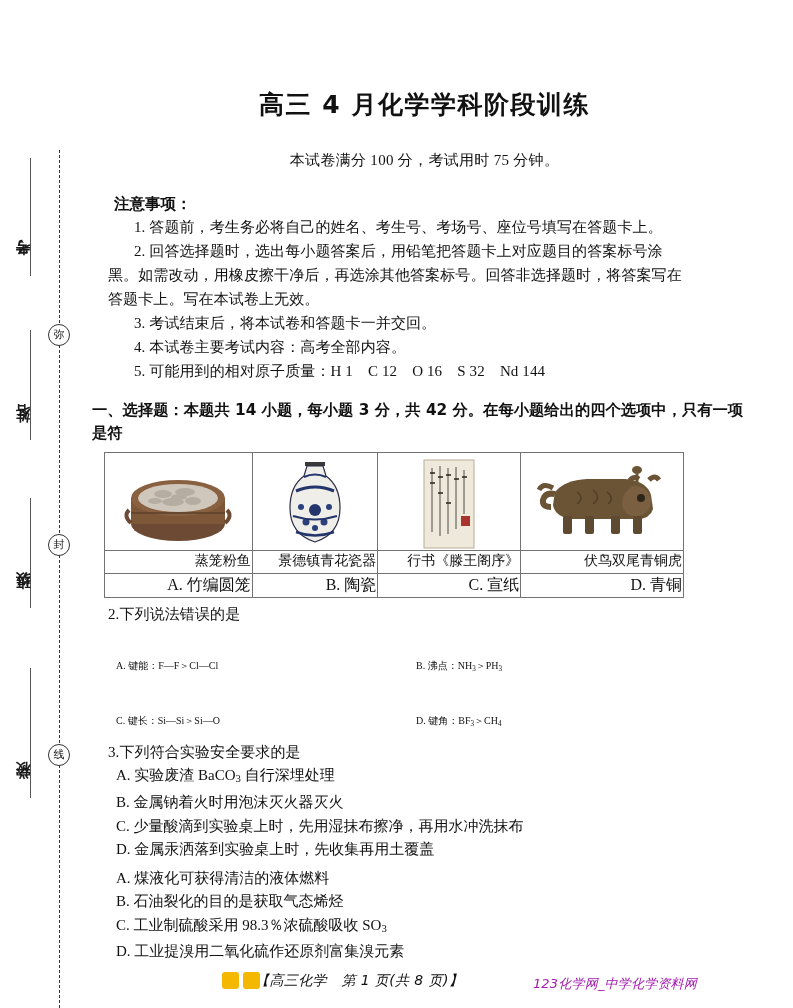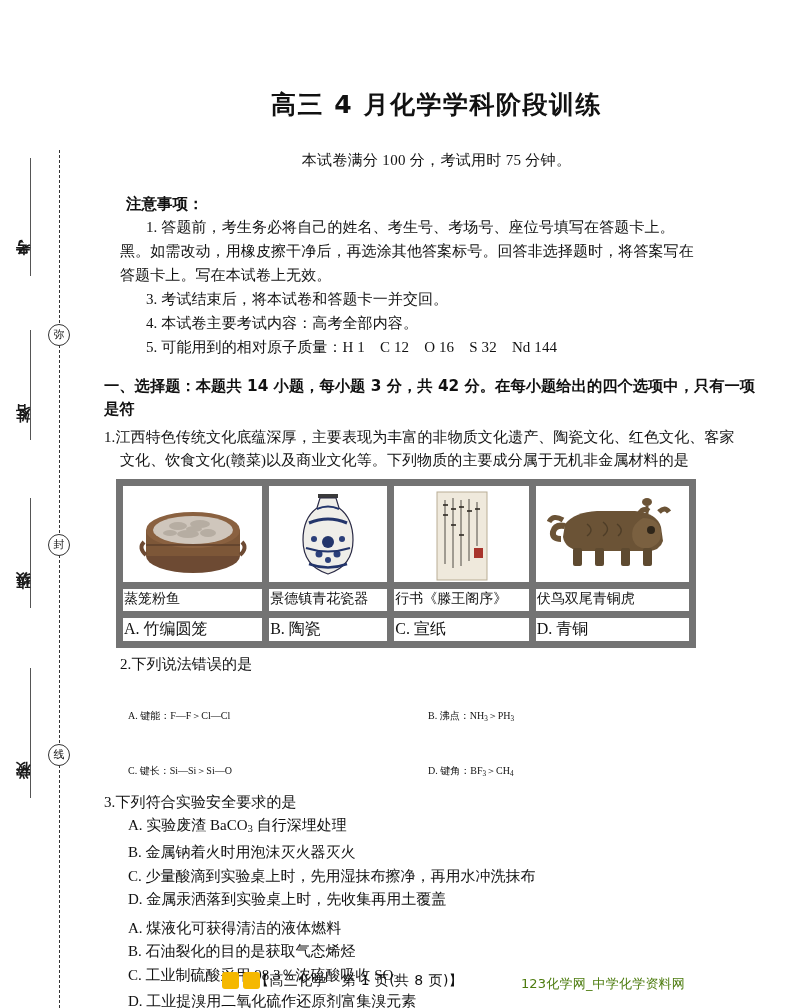--- a/index.html
+++ b/index.html
@@ -58,21 +58,21 @@
     font-size: 11px;
     line-height: 20px;
     text-align: center;
     font-family: "DejaVu Sans", sans-serif;
     color: #111;
   }
 
   
   #page {
     position: absolute;
-    left: 96px; top: 0;
+    left: 84px; top: 0;
     width: 697px; height: 1008px;
     padding: 0 24px 0 8px;
   }
 
   #doc-title {
     text-align: center;
     font-size: 25px;
     font-weight: 700;
     letter-spacing: 1.5px;
     margin-top: 88px;
@@ -134,58 +134,59 @@
   .opt-2col > span:first-child { width: 300px; }
   sub { font-size: 72%; vertical-align: -0.22em; }
 
   
   #pic-table {
     width: 580px;
     margin: 7px 0 0 12px;
     border-collapse: collapse;
   }
   #pic-table td {
-    border: 7px solid #737373;
-    text-align: left;
+    border: 1px solid #737373;
+    text-align: right;
     vertical-align: middle;
   }
   #pic-table td.img-cell { height: 98px; padding: 4px 0 0 0; }
   #pic-table td.cap-cell { height: 23px; font-size: 14px; padding-bottom: 3px; }
   #pic-table td.opt-cell { height: 24px; font-size: 16px; }
   .thumb { display: block; margin: 0 auto; }
 
   
   #footer {
     position: absolute;
     left: 0; bottom: 8px;
     width: 701px;
     height: 30px;
+    font-style: italic;
   }
   #footer-center {
     position: absolute;
     left: 255px; top: 2px;
     font-size: 14px;
     font-family: "DejaVu Sans", sans-serif;
     letter-spacing: .4px;
     white-space: nowrap;
   }
   .brand-logo {
     position: absolute;
     top: 2px;
     width: 17px; height: 17px;
     background: #f5b800;
     border-radius: 3px;
   }
   #brand-logo-a { left: 222px; }
   #brand-logo-b { left: 243px; }
   #watermark {
     position: absolute;
-    right: 16px; top: 5px;
+    right: 4px; top: 5px;
     font-size: 13px;
-    color: #4d7c0f;
+    color: #a21caf;
     font-family: "DejaVu Sans", sans-serif;
     letter-spacing: .2px;
     white-space: nowrap;
   }
 </style>
 </head>
 <body>
 
 <div id="sidebar">
   <div class="side-rule" style="top:158px;height:118px;"></div>
@@ -207,35 +208,32 @@
 </div>
 
 <div id="page">
 
   <div id="doc-title">高三 4 月化学学科阶段训练</div>
 
   <div id="exam-meta">本试卷满分 100 分，考试用时 75 分钟。</div>
 
   <div id="notes-heading">注意事项：</div>
   <div class="note-line">1. 答题前，考生务必将自己的姓名、考生号、考场号、座位号填写在答题卡上。</div>
+  <div class="note-line">2. 回答选择题时，选出每小题答案后，用铅笔把答题卡上对应题目的答案标号涂</div>
   <div class="note-line cont">黑。如需改动，用橡皮擦干净后，再选涂其他答案标号。回答非选择题时，将答案写在</div>
   <div class="note-line cont">答题卡上。写在本试卷上无效。</div>
   <div class="note-line">3. 考试结束后，将本试卷和答题卡一并交回。</div>
   <div class="note-line">4. 本试卷主要考试内容：高考全部内容。</div>
   <div class="note-line">5. 可能用到的相对原子质量：H 1　C 12　O 16　S 32　Nd 144</div>
 
   <div id="section-heading">
     <span>一、选择题：本题共 14 小题，每小题 3 分，共 42 分。在每小题给出的四个选项中，只有一项是符</span>
   </div>
 
   <div class="q-block">
-    <div class="q-stem">
-      <span>1.</span><span>江西特色传统文化底蕴深厚，主要表现为丰富的非物质文化遗产、陶瓷文化、红色文化、客家</span>
-      <span class="l2">文化、饮食文化(赣菜)以及商业文化等。下列物质的主要成分属于无机非金属材料的是</span>
-    </div>
 
     <table id="pic-table">
       <tbody>
           <tr>
         <td class="img-cell">
           <svg class="thumb" width="118" height="92" viewBox="0 0 118 92">
             <ellipse cx="59" cy="66" rx="47" ry="17" fill="#6d4a33"></ellipse>
             <rect x="12" y="40" width="94" height="26" fill="#7d5738"></rect>
             <ellipse cx="59" cy="40" rx="47" ry="18" fill="#8a6140"></ellipse>
             <ellipse cx="59" cy="40" rx="40" ry="14" fill="#cfc6bc"></ellipse>
@@ -340,21 +338,21 @@
       <span>A. 键能：F—F＞Cl—Cl</span>
       <span><span>B. 沸点：NH</span><sub>3</sub><span>＞PH</span><sub>3</sub></span>
     </div>
     <div class="opt-2col">
       <span>C. 键长：Si—Si＞Si—O</span>
       <span><span>D. 键角：BF</span><sub>3</sub><span>＞CH</span><sub>4</sub></span>
     </div>
   </div>
 
   <div class="q-block">
-    <div class="q-stem" style="">
+    <div class="q-stem" style="margin-left:16px;">
       <span>3.</span><span>下列符合实验安全要求的是</span>
     </div>
     <div class="opt"><span>A. 实验废渣 BaCO</span><sub>3</sub><span> 自行深埋处理</span></div>
     <div class="opt"><span>B. 金属钠着火时用泡沫灭火器灭火</span></div>
     <div class="opt"><span>C. 少量酸滴到实验桌上时，先用湿抹布擦净，再用水冲洗抹布</span></div>
     <div class="opt"><span>D. 金属汞洒落到实验桌上时，先收集再用土覆盖</span></div>
   </div>
 
   <div class="q-block">
     <div class="opt"><span>A. 煤液化可获得清洁的液体燃料</span></div>

